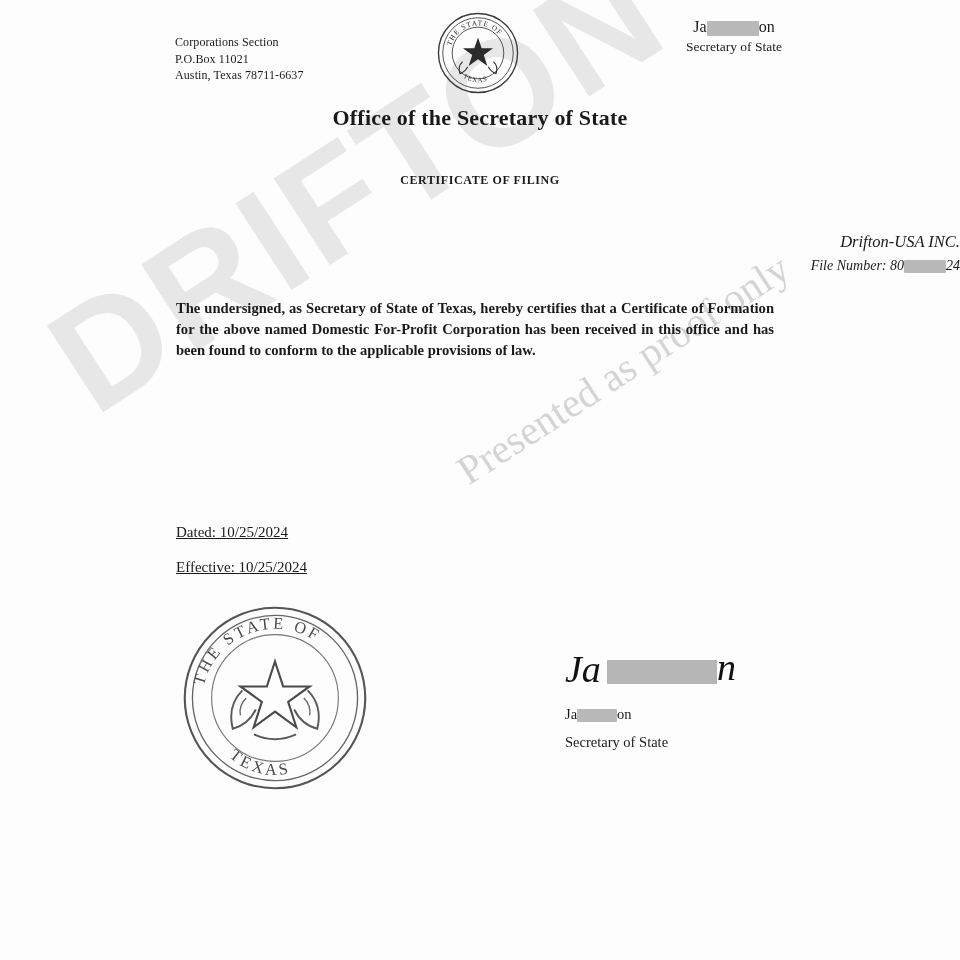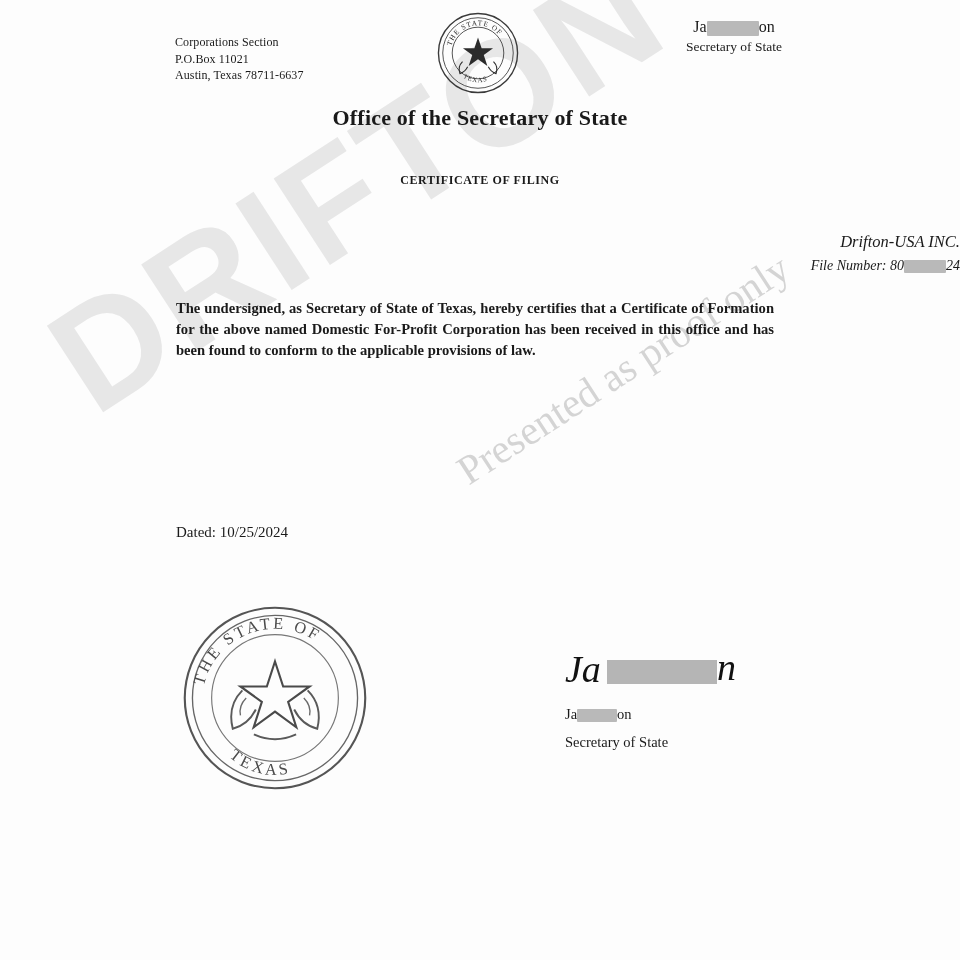--- a/index.html
+++ b/index.html
@@ -133,20 +133,21 @@
     text-align: justify;
   }
   .body p { margin: 0 12px 17px 0; font-weight: bold; }
 
   .dates {
     position: absolute;
     left: 176px;
     top: 515px;
     font-size: 15px;
     line-height: 2.3;
+    text-decoration: underline;
   }
 
   
   .seal-big {
     position: absolute;
     left: 170px;
     top: 602px;
     width: 210px;
     height: 192px;
   }
@@ -245,20 +246,21 @@
         <span>80</span><span class="redact" style="width:42px;height:13px;"></span><span>24</span>
       </div>
     </div>
 
     <div class="body">
       <p>The undersigned, as Secretary of State of Texas, hereby certifies that a Certificate of Formation for the above named Domestic For-Profit Corporation has been received in this office and has been found to conform to the applicable provisions of law.</p>
     </div>
 
     <div class="dates">
       <div>Dated: 10/25/2024</div>
+      <div>Effective: 10/25/2024</div>
     </div>
 
     <svg class="seal-big" viewBox="0 0 200 200">
       <circle cx="100" cy="100" r="94" fill="none" stroke="#555" stroke-width="2.2"></circle>
       <circle cx="100" cy="100" r="86" fill="none" stroke="#666" stroke-width="1.4"></circle>
       <circle cx="100" cy="100" r="66" fill="none" stroke="#777" stroke-width="1.2"></circle>
       <path id="bigArcTop" d="M 24 104 A 76 76 0 0 1 176 104" fill="none" stroke="none"></path>
       <text font-family="'Liberation Serif', serif" font-size="17" fill="#4a4a4a" letter-spacing="3">
         <textPath href="#bigArcTop" startOffset="7%">THE STATE OF</textPath>
       </text>

